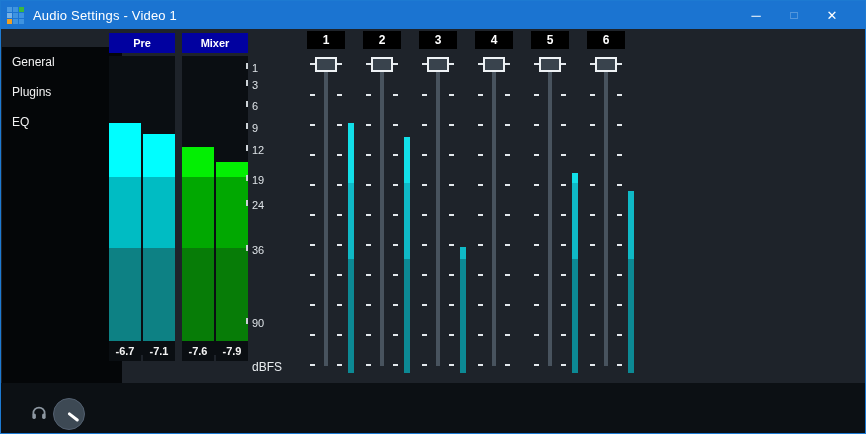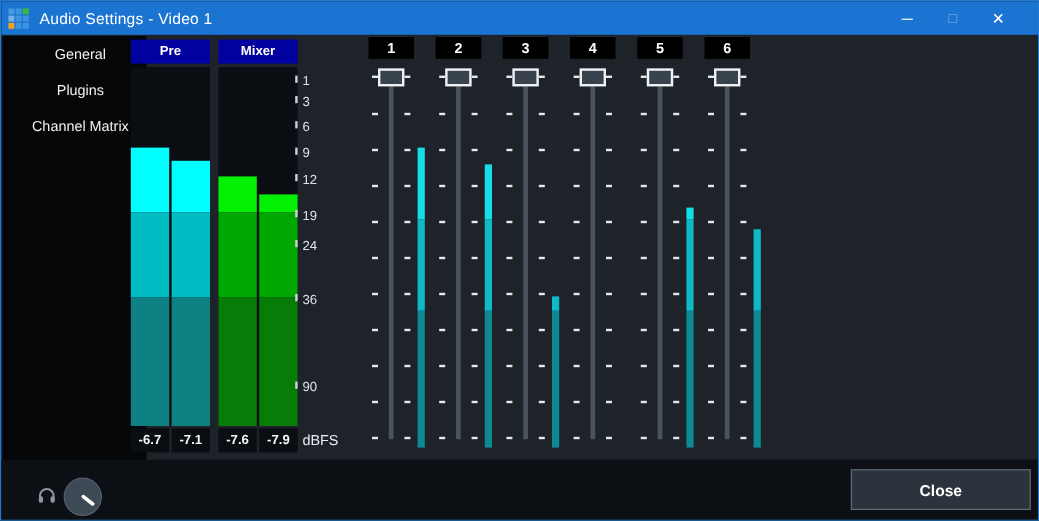--- a/index.html
+++ b/index.html
@@ -11,31 +11,31 @@
             display:flex;align-items:center;color:#fff;}
   .appicon{width:17px;height:17px;margin-left:6px;display:grid;
            grid-template-columns:repeat(3,1fr);grid-template-rows:repeat(3,1fr);gap:1px;}
   .appicon i{display:block;}
   .title{margin-left:9px;font-size:13px;letter-spacing:.2px;}
   .controls{position:absolute;right:14px;top:0;height:28px;display:flex;}
   .ctl{width:38px;height:28px;display:flex;align-items:center;justify-content:center;
        font-size:13px;color:#fff;}
   .ctl.dim{color:rgba(255,255,255,.45);font-size:12px;}
   
-  .sidebar{position:absolute;left:1px;top:29px;width:120px;height:354px;background:#040608;text-align:center;}
+  .sidebar{position:absolute;left:1px;top:46px;width:120px;height:354px;background:#040608;}
   .side-item{height:30px;line-height:30px;padding-left:10px;font-size:12px;color:#f2f2f2;
              white-space:nowrap;}
   .side-item.selected{background:#177917;}
   
   .layer{position:absolute;left:0;top:0;width:866px;height:434px;}
   .grp-btn{position:absolute;top:32px;height:20px;background:#0101a0;color:#fff;
            font-weight:bold;font-size:11px;display:flex;align-items:center;justify-content:center;}
   .well{position:absolute;top:55px;height:299px;background:#0a0e12;}
   .mseg{position:absolute;}
-  .readout{position:absolute;top:356px;height:20px;background:#0a0e12;color:#f5f5f5;
+  .readout{position:absolute;top:340px;height:20px;background:#0a0e12;color:#f5f5f5;
            font-size:11px;font-weight:bold;display:flex;align-items:center;justify-content:center;}
   .unit{position:absolute;left:251px;top:356px;height:20px;line-height:20px;
         font-size:12px;color:#e9edf0;}
   .stick{position:absolute;left:245px;width:2px;height:6px;background:#ccd2d7;}
   .slabel{position:absolute;left:251px;font-size:11px;line-height:12px;color:#dde2e6;}
   .chhead{position:absolute;top:30px;height:18px;width:38px;background:#000;color:#fff;
           font-weight:bold;font-size:12px;display:flex;align-items:center;justify-content:center;}
   .track{position:absolute;top:63px;height:302px;width:4px;background:#48535e;}
   .thumb{position:absolute;top:56px;width:22px;height:15px;background:#39434d;
          border:2px solid #eef2f5;box-sizing:border-box;}
@@ -72,21 +72,21 @@
     <div class="controls">
       <span class="ctl">─</span>
       <span class="ctl dim">□</span>
       <span class="ctl">✕</span>
     </div>
   </div>
 
   <div class="sidebar">
       <div class="side-item">General</div>
       <div class="side-item">Plugins</div>
-      <div class="side-item">Channel Matrix</div>
+      <div class="side-item">EQ</div>
     </div>
 
   <div class="layer">
       <div class="grp-btn" style="left: 108px; width: 66px;">Pre</div>
       <div class="well" style="left: 108px; width: 66px;"></div>
       <div class="mseg" style="left: 108px; top: 122px; width: 32px; height: 54px; background: rgb(0, 254, 255);"></div>
       <div class="mseg" style="left: 108px; top: 176px; width: 32px; height: 71px; background: rgb(0, 188, 195);"></div>
       <div class="mseg" style="left: 108px; top: 247px; width: 32px; height: 107px; background: rgb(13, 129, 132);"></div>
       <div class="readout" style="left: 108px; width: 32px;">-6.7</div>
       <div class="mseg" style="left: 142px; top: 133px; width: 32px; height: 43px; background: rgb(0, 254, 255);"></div>
@@ -289,16 +289,15 @@
 
   <div class="footer">
     <svg class="hp" viewBox="0 0 24 24">
       <path d="M4 15 v-2 a8 8 0 0 1 16 0 v2" fill="none" stroke="#8d97a1" stroke-width="2.4"></path>
       <rect x="2.6" y="13.5" width="5" height="7.5" rx="2.2" fill="#8d97a1"></rect>
       <rect x="16.4" y="13.5" width="5" height="7.5" rx="2.2" fill="#8d97a1"></rect>
     </svg>
     <div class="knob">
       <div class="ptr"></div>
     </div>
-    <div class="closebtn">Close</div>
   </div>
 
 </div>
 
 </body></html>

